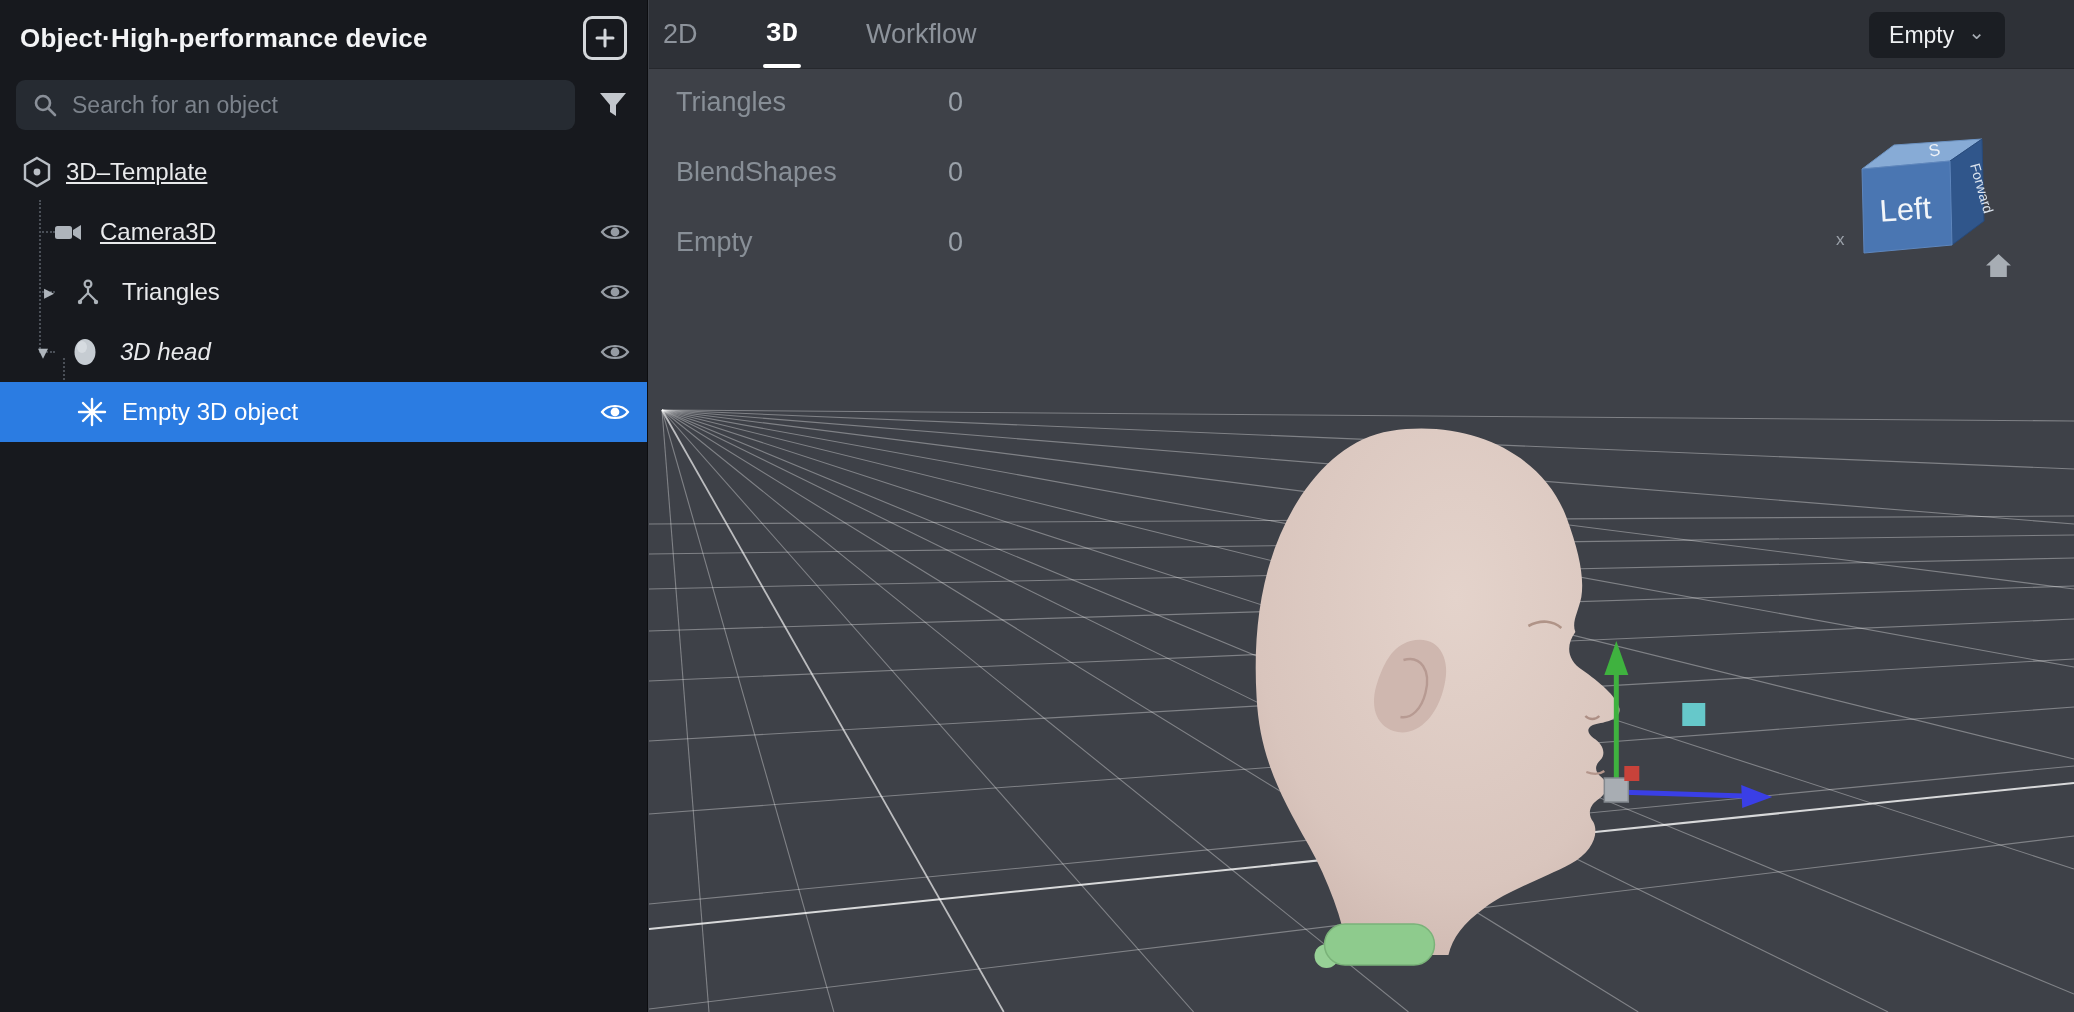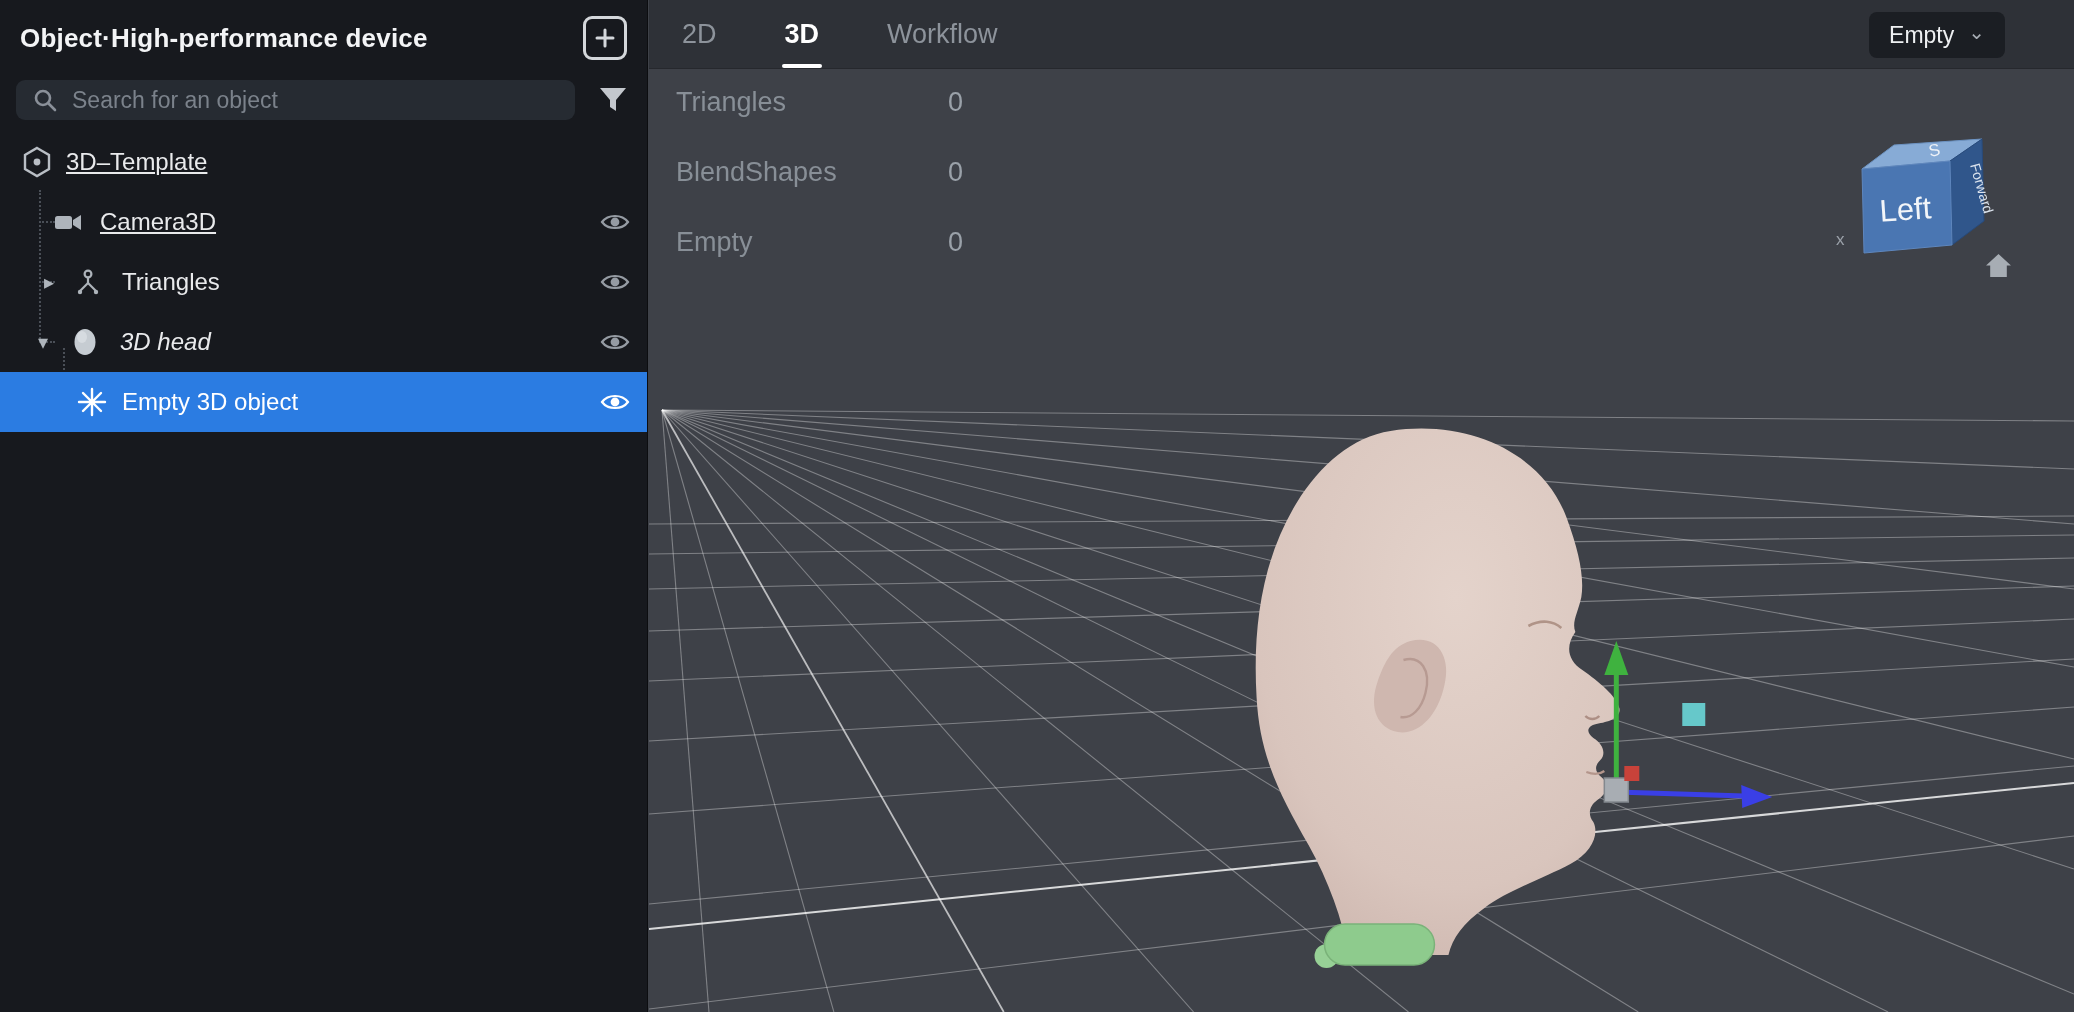--- a/index.html
+++ b/index.html
@@ -23,21 +23,21 @@
     padding: 16px 20px 14px 20px;
   }
   .sidebar-title { font-size: 26px; font-weight: bold; color: #f3f4f6; letter-spacing: .2px; }
   .add-btn {
     width: 44px; height: 44px; border: 3px solid #d4d7db; border-radius: 9px;
     background: transparent; display: flex; align-items: center; justify-content: center;
     cursor: pointer;
   }
   .search-row { display: flex; align-items: center; gap: 22px; padding: 6px 18px 0 16px; }
   .search-box {
-    flex: 1; height: 40px; background: #262b32; border-radius: 9px;
+    flex: 1; height: 50px; background: #262b32; border-radius: 9px;
     display: flex; align-items: center; gap: 14px; padding: 0 16px;
   }
   .search-box input {
     flex: 1; background: transparent; border: none; outline: none;
     font-family: "Liberation Sans", sans-serif;
     font-size: 23px; color: #c9cdd2;
   }
   .search-box input::placeholder { color: #7b828b; }
 
   
@@ -57,27 +57,27 @@
   .tree-row.selected { background: #2b7ce2; color: #ffffff; }
   .tree-row.selected .eye { color: #ffffff; }
   .caret { position: absolute; font-size: 20px; color: #aeb4bb; line-height: 1; }
   .icon-gray { color: #b0b6bd; }
 
   
   .main { position: absolute; left: 649px; top: 0; right: 0; height: 1012px; background: #3e4148; }
   .tabbar {
     position: relative; height: 69px; background: #2e3137;
     border-bottom: 1px solid #26282d;
-    display: flex; align-items: stretch; gap: 68px; padding-left: 33px;
+    display: flex; align-items: stretch; gap: 68px; padding-left: 14px;
   }
   .tab {
     display: flex; align-items: center; position: relative;
     font-size: 27px; color: #8d939b; cursor: pointer;
   }
-  .tab.active { color: #ffffff; font-weight: bold; }
+  .tab.active { color: #ffffff; font-weight: bold; font-family: Liberation Mono, monospace; }
   .tab.active::after {
     content: ""; position: absolute; left: -3px; right: -3px; bottom: 0;
     height: 4px; background: #ffffff; border-radius: 2px;
   }
   .world-btn {
     position: absolute; right: 69px; top: 12px; height: 46px;
     background: #1b1e23; border-radius: 8px;
     display: flex; align-items: center; gap: 14px; padding: 0 20px;
     font-size: 23px; color: #eef0f2; cursor: pointer;
   }

